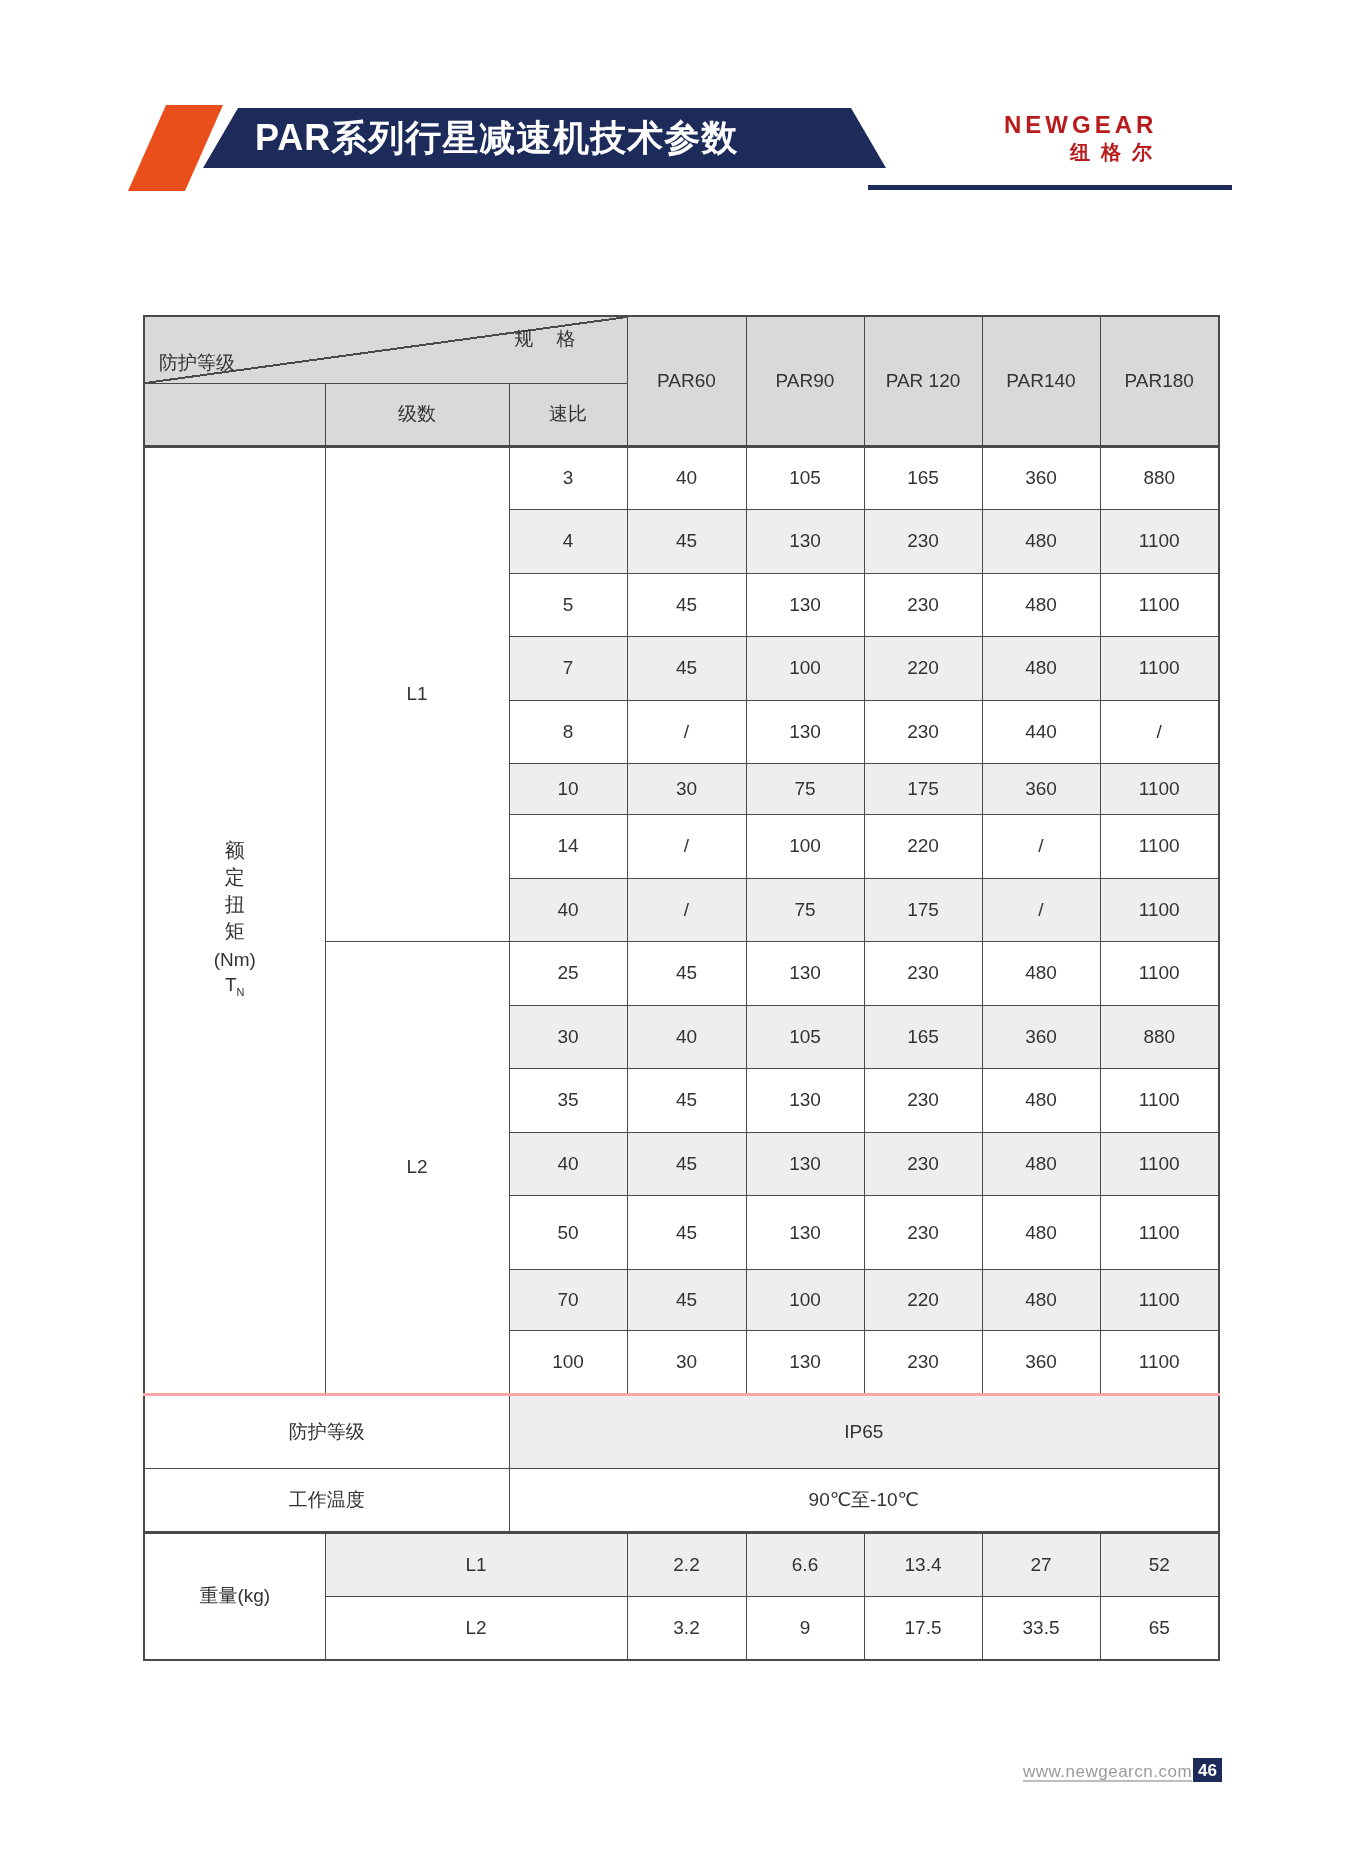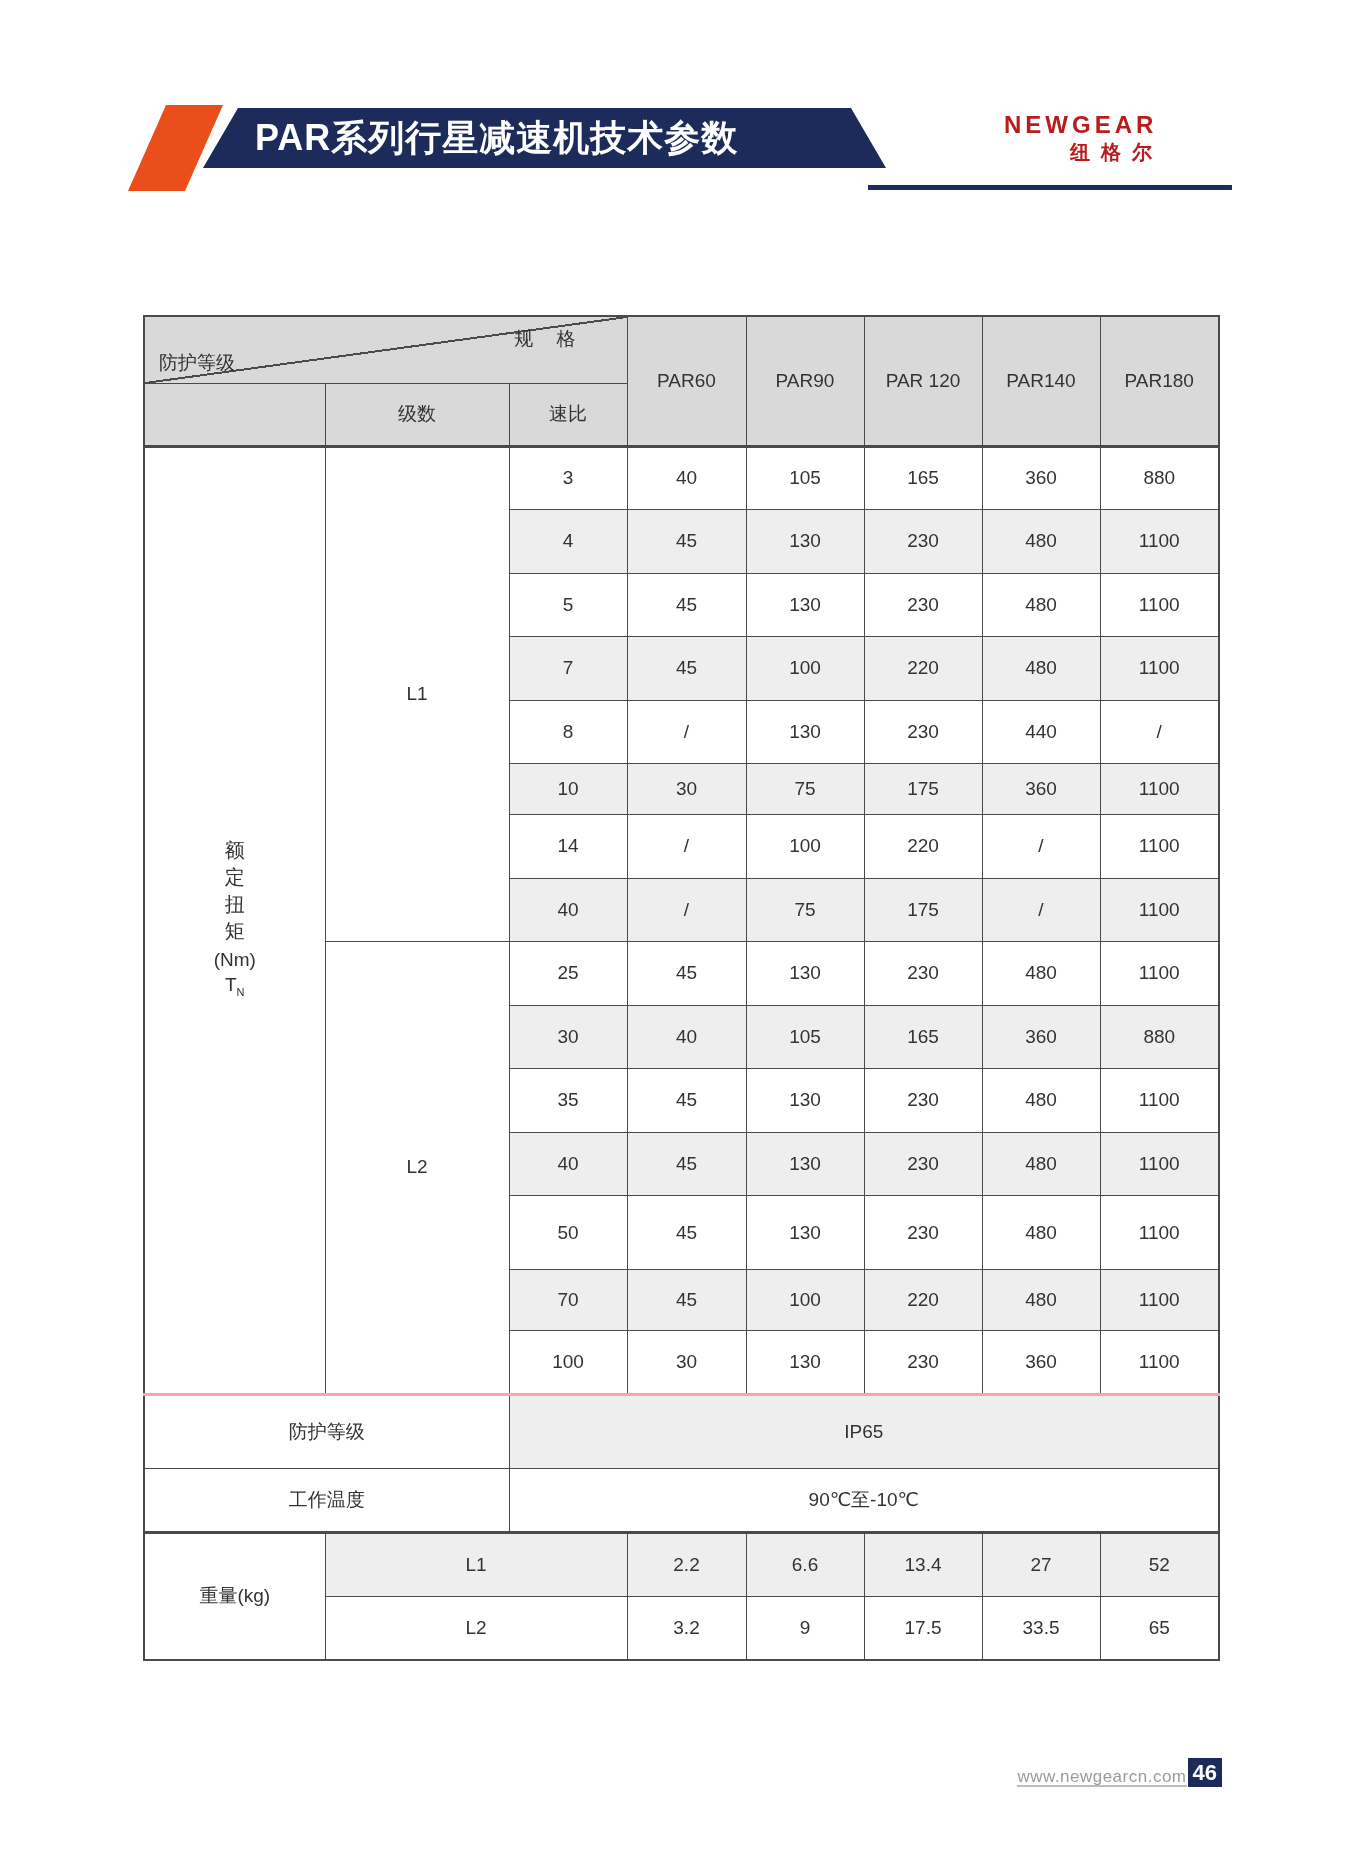--- a/index.html
+++ b/index.html
@@ -80,21 +80,21 @@
   .footer {
     position:absolute; top:1758px; right:140px;
     display:flex; align-items:stretch; line-height:1;
   }
   .footer-url {
     color:#9b9b9b; font-size:17px; letter-spacing:0.5px;
     border-bottom:2px solid #bdbdbd; padding-bottom:0;
     align-self:flex-end;
   }
   .footer-page {
-    background:#1c2b5a; color:#ffffff; font-size:22px; font-weight:bold;
+    background:#1c2b5a; color:#ffffff; font-size:17px; font-weight:bold;
     padding:4px 5px 3px 5px; margin-left:1px;
   }
 </style>
 </head>
 <body>
 
 <div class="page">
 
   <div>
     <div class="orange-shape"></div>

